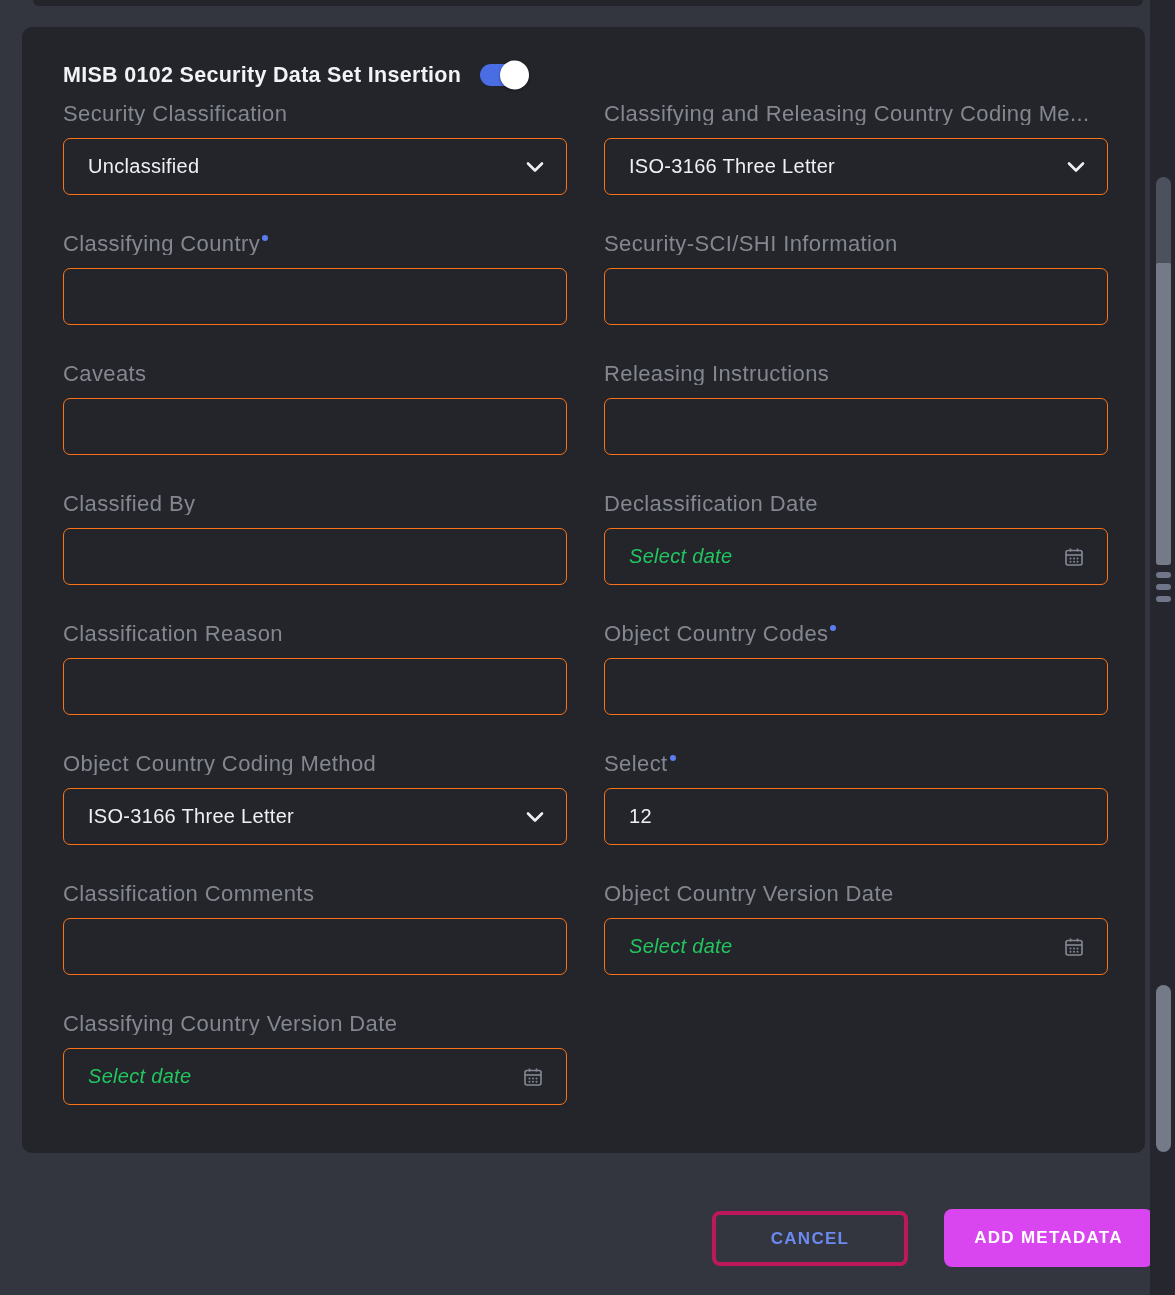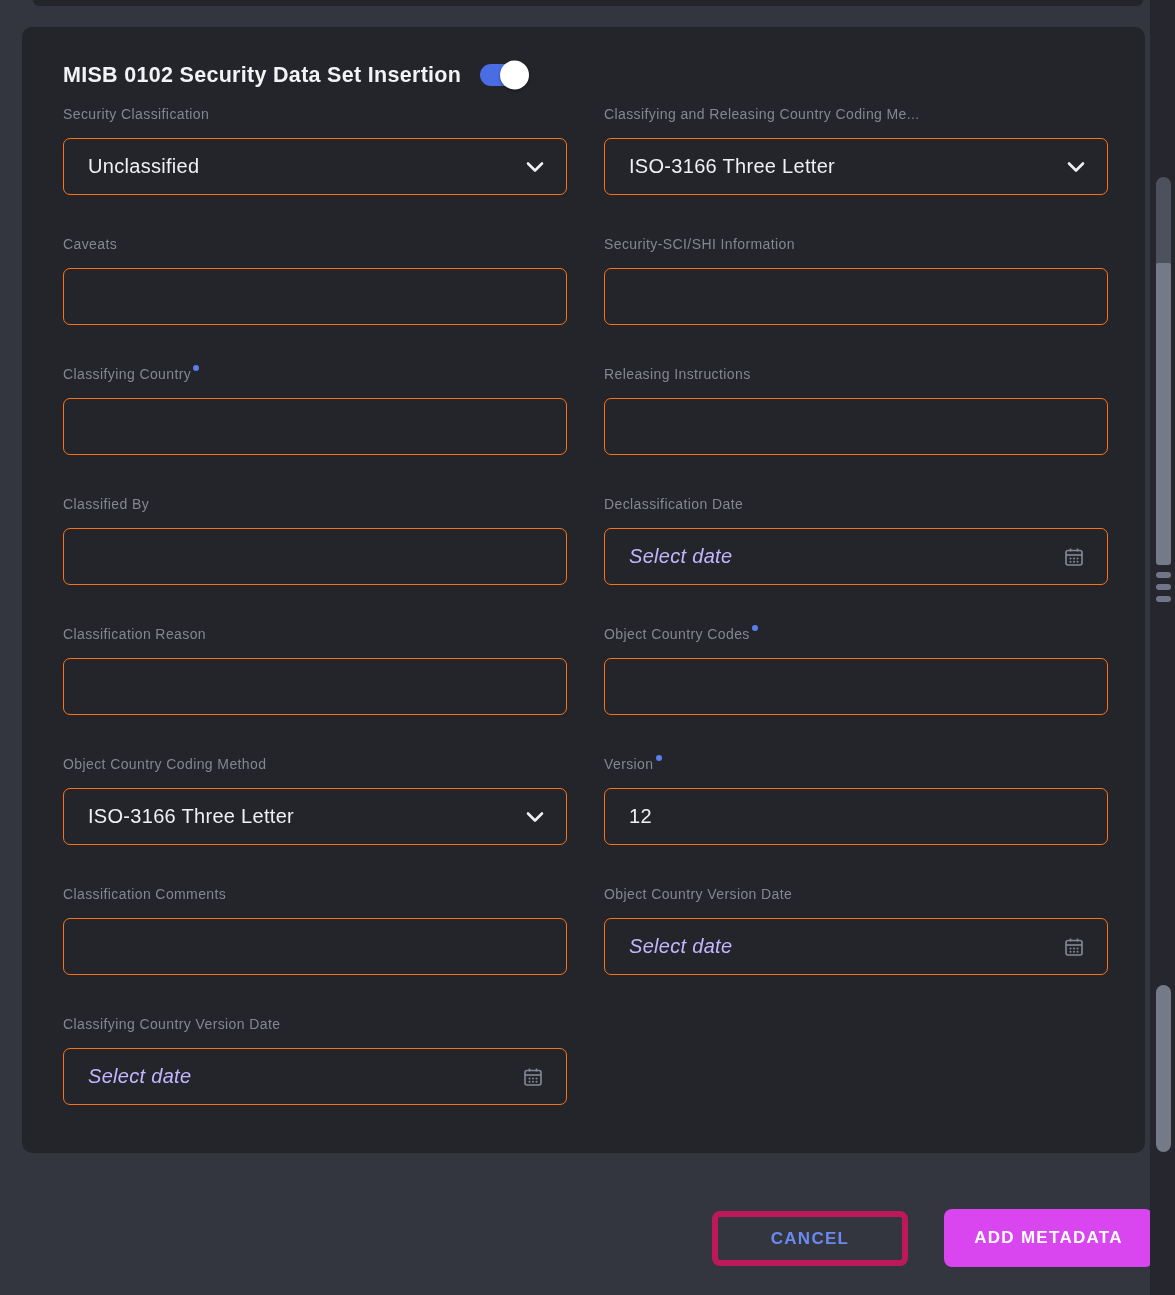--- a/index.html
+++ b/index.html
@@ -52,21 +52,21 @@
     width: 29px; height: 29px;
     background: #ffffff;
     border-radius: 50%;
     box-shadow: 0 1px 3px rgba(0,0,0,0.4);
   }
   .columns { display: flex; gap: 37px; }
   .col { width: 504px; }
   .field { margin-bottom: 38px; }
   .field-label {
     color: #84878f;
-    font-size: 14px;
+    font-size: 22px;
     letter-spacing: 0.4px;
     line-height: 22px;
     margin-bottom: 13px;
     white-space: nowrap;
     overflow: hidden;
   }
   .req-dot {
     display: inline-block;
     width: 6px; height: 6px;
     border-radius: 50%;
@@ -83,42 +83,42 @@
     display: flex; align-items: center;
     padding: 0 52px 0 24px;
     color: #eef0f2;
     font-size: 20px;
     letter-spacing: 0.3px;
     cursor: text;
   }
   .control.select { cursor: pointer; }
   .control .value { white-space: nowrap; }
   .control .placeholder {
-    color: #c4b5fd;
+    color: #22c55e;
     font-style: italic;
   }
   .ctl-icon {
     position: absolute;
     right: 22px; top: 50%;
     transform: translateY(-50%);
     display: flex; align-items: center;
   }
   .footer-btn {
     position: absolute;
     display: flex; align-items: center; justify-content: center;
     font-size: 17px; font-weight: 700;
     letter-spacing: 1.3px;
     border-radius: 8px;
     cursor: pointer;
     user-select: none;
   }
   .btn-cancel {
     left: 712px; top: 1211px;
     width: 196px; height: 55px;
-    border: 6px solid #be185d;
+    border: 4px solid #be185d;
     color: #6b8af0;
     background: transparent;
   }
   .btn-submit {
     left: 944px; top: 1209px;
     width: 209px; height: 58px;
     background: #d946ef;
     color: #ffffff;
   }
   
@@ -162,27 +162,27 @@
           <div class="control select">
             <span class="value">Unclassified</span>
             <span class="ctl-icon">
               <svg width="18" height="11" viewBox="0 0 18 11" fill="none">
                 <path d="M2 2 L9 9 L16 2" stroke="#eef0f2" stroke-width="2.6" stroke-linecap="round" stroke-linejoin="round"></path>
               </svg>
             </span>
           </div>
         </div>
         <div class="field">
+          <div class="field-label"><span>Classifying Country</span><span class="req-dot"></span></div>
+          <div class="control">
+            <span class="value"></span>
+          </div>
+        </div>
+        <div class="field">
           <div class="field-label"><span>Caveats</span></div>
-          <div class="control">
-            <span class="value"></span>
-          </div>
-        </div>
-        <div class="field">
-          <div class="field-label"><span>Classifying Country</span><span class="req-dot"></span></div>
           <div class="control">
             <span class="value"></span>
           </div>
         </div>
         <div class="field">
           <div class="field-label"><span>Classified By</span></div>
           <div class="control">
             <span class="value"></span>
           </div>
         </div>
@@ -278,21 +278,21 @@
             </span>
           </div>
         </div>
         <div class="field">
           <div class="field-label"><span>Object Country Codes</span><span class="req-dot"></span></div>
           <div class="control">
             <span class="value"></span>
           </div>
         </div>
         <div class="field">
-          <div class="field-label"><span>Version</span><span class="req-dot"></span></div>
+          <div class="field-label"><span>Select</span><span class="req-dot"></span></div>
           <div class="control">
             <span class="value">12</span>
           </div>
         </div>
         <div class="field">
           <div class="field-label"><span>Object Country Version Date</span></div>
           <div class="control">
             <span class="value placeholder">Select date</span>
             <span class="ctl-icon">
               <svg width="22" height="22" viewBox="0 0 22 22" fill="none" stroke="#858994" stroke-width="1.6">

